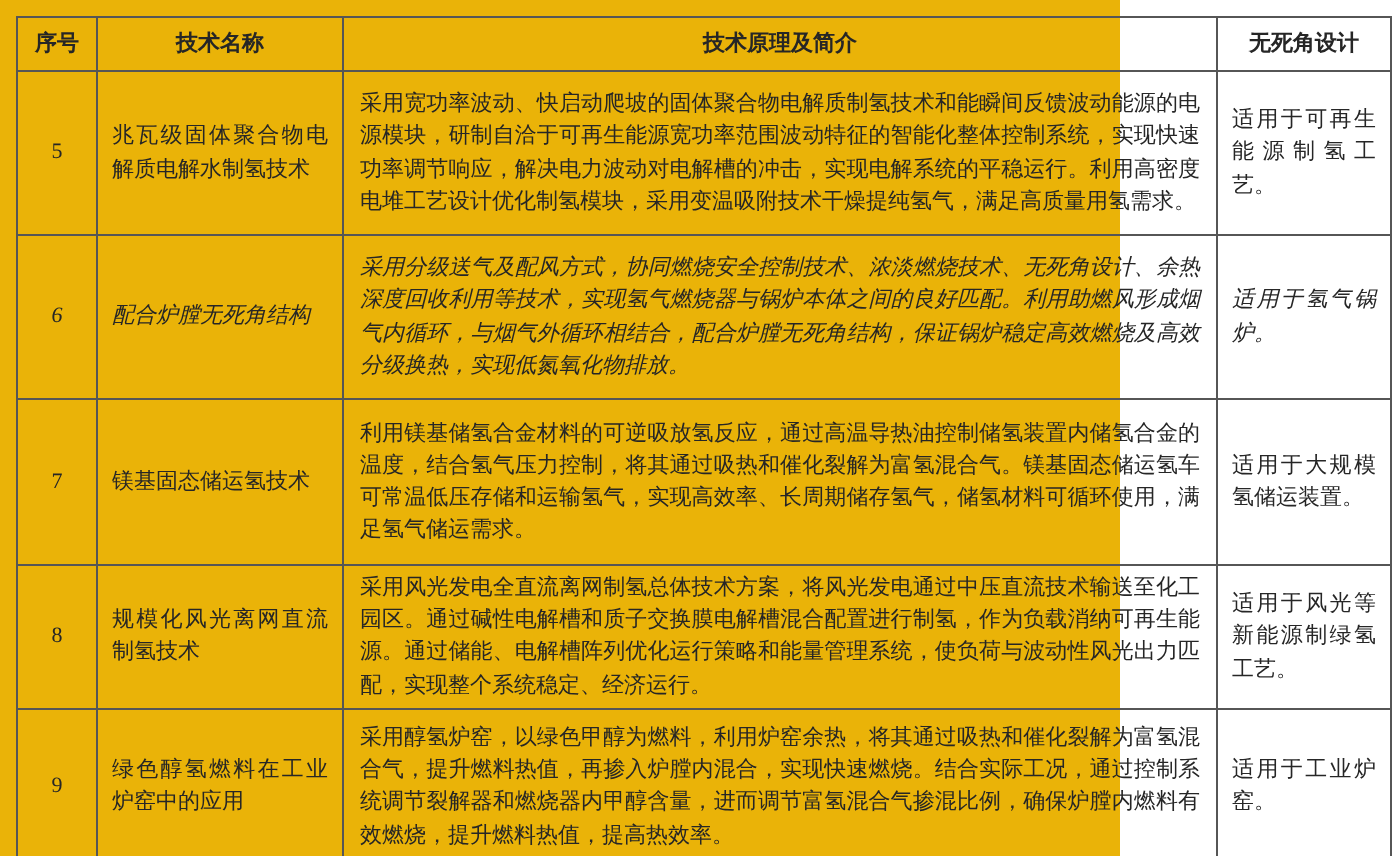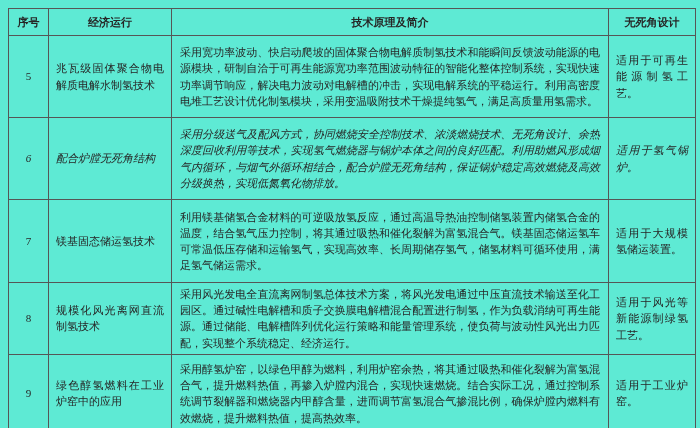--- a/index.html
+++ b/index.html
@@ -2,23 +2,23 @@
 <html><head>
 <meta charset="utf-8">
 <style>
   html, body {
     margin: 0;
     padding: 0;
     background: #ffffff;
     font-family: "Liberation Serif", "DejaVu Serif", serif;
   }
   .page {
-    width: 700px;
+    width: 560px;
     height: 428px;
-    background: #5eead4;
+    background: #eab308;
     box-sizing: border-box;
     padding: 8px 7px 3px 8px;
   }
   table.tech-table {
     width: 100%;
     border-collapse: collapse;
     table-layout: fixed;
     color: #262626;
   }
   table.tech-table th,
@@ -74,21 +74,21 @@
   <table class="tech-table">
     <colgroup>
       <col class="c-index">
       <col class="c-name">
       <col class="c-desc">
       <col class="c-scope">
     </colgroup>
     <thead>
       <tr>
         <th>序号</th>
-        <th>经济运行</th>
+        <th>技术名称</th>
         <th>技术原理及简介</th>
         <th>无死角设计</th>
       </tr>
     </thead>
     <tbody id="table-body">
         <tr>
           <td class="cell-index">5</td>
           <td class="cell-name">兆瓦级固体聚合物电解质电解水制氢技术</td>
           <td class="cell-desc">采用宽功率波动、快启动爬坡的固体聚合物电解质制氢技术和能瞬间反馈波动能源的电源模块，研制自洽于可再生能源宽功率范围波动特征的智能化整体控制系统，实现快速功率调节响应，解决电力波动对电解槽的冲击，实现电解系统的平稳运行。利用高密度电堆工艺设计优化制氢模块，采用变温吸附技术干燥提纯氢气，满足高质量用氢需求。</td>
           <td class="cell-scope">适用于可再生能源制氢工艺。</td>

